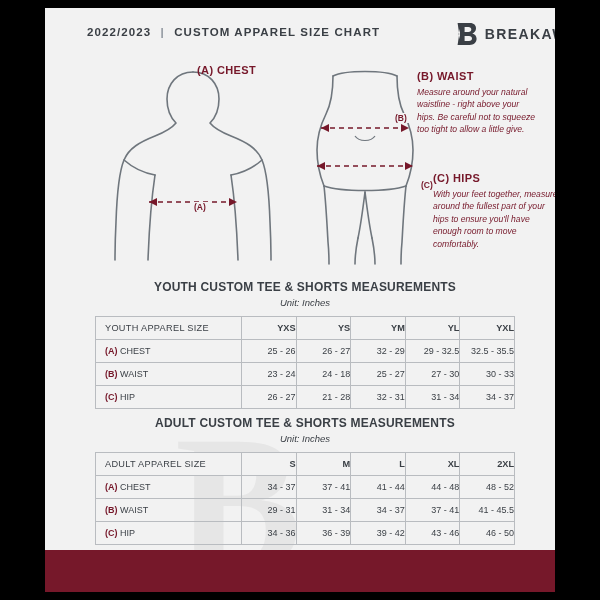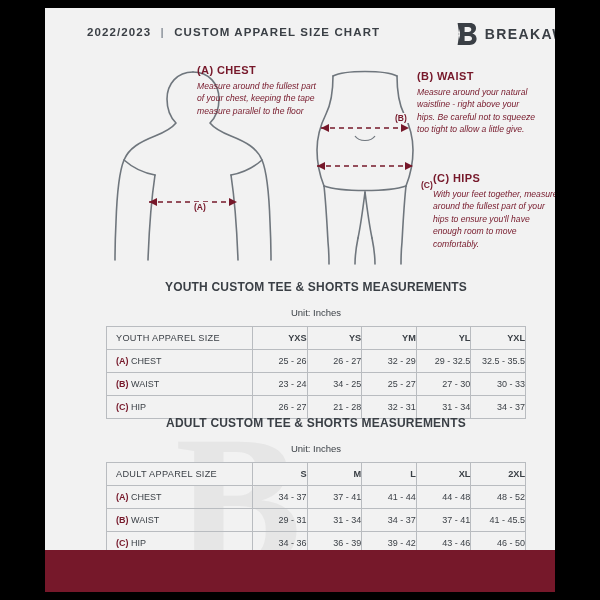--- a/index.html
+++ b/index.html
@@ -126,33 +126,34 @@
   .tag {
     position: absolute;
     font-size: 8.5px;
     font-weight: bold;
     color: #76182a;
     background: #f2f2f2;
     padding: 0 2px;
   }
 
   
-  .tbl-block { position: absolute; left: 16px; width: 510px; }
+  .tbl-block { position: absolute; left: 5px; width: 510px; }
   .tbl-title {
     text-align: center;
     font-size: 12px;
     font-weight: bold;
     color: #3a3f45;
     letter-spacing: 0.2px;
   }
   .tbl-sub {
     text-align: center;
     font-size: 9.5px;
-    color: #3a3f45;
-    margin-top: 13px;
+    font-style: italic;
+    color: #3a3f45;
+    margin-top: 3px;
     margin-bottom: 8px;
   }
   table {
     border-collapse: collapse;
     width: 420px;
     margin: 0 auto;
     table-layout: fixed;
   }
   th, td {
     border: 1px solid #b9bcc0;
@@ -256,21 +257,20 @@
           <path d="M368 114 L360 110 L360 118 Z"></path>
         </g>
       </svg>
 
       <span class="tag" style="left:147px; top:150px;">(A)</span>
       <span class="tag" style="left:348px; top:61px;">(B)</span>
       <span class="tag" style="left:374px; top:128px;">(C)</span>
 
       <div class="callout c-chest">
         <div class="ct">(A) CHEST</div>
-        <div class="cb">Measure around the fullest part of your chest, keeping the tape measure parallel to the floor</div>
       </div>
 
       <div class="callout c-waist">
         <div class="ct">(B) WAIST</div>
         <div class="cb">Measure around your natural waistline - right above your hips. Be careful not to squeeze too tight to allow a little give.</div>
       </div>
 
       <div class="callout c-hips">
         <div class="ct">(C) HIPS</div>
         <div class="cb">With your feet together, measure around the fullest part of your hips to ensure you'll have enough room to move comfortably.</div>
@@ -296,21 +296,21 @@
             <td class="first"><span class="lbl">(A)</span> <span>CHEST</span></td>
             <td>25 - 26</td>
             <td>26 - 27</td>
             <td>32 - 29</td>
             <td>29 - 32.5</td>
             <td>32.5 - 35.5</td>
           </tr>
           <tr>
             <td class="first"><span class="lbl">(B)</span> <span>WAIST</span></td>
             <td>23 - 24</td>
-            <td>34 - 25</td>
+            <td>24 - 18</td>
             <td>25 - 27</td>
             <td>27 - 30</td>
             <td>30 - 33</td>
           </tr>
           <tr>
             <td class="first"><span class="lbl">(C)</span> <span>HIP</span></td>
             <td>26 - 27</td>
             <td>21 - 28</td>
             <td>32 - 31</td>
             <td>31 - 34</td>

